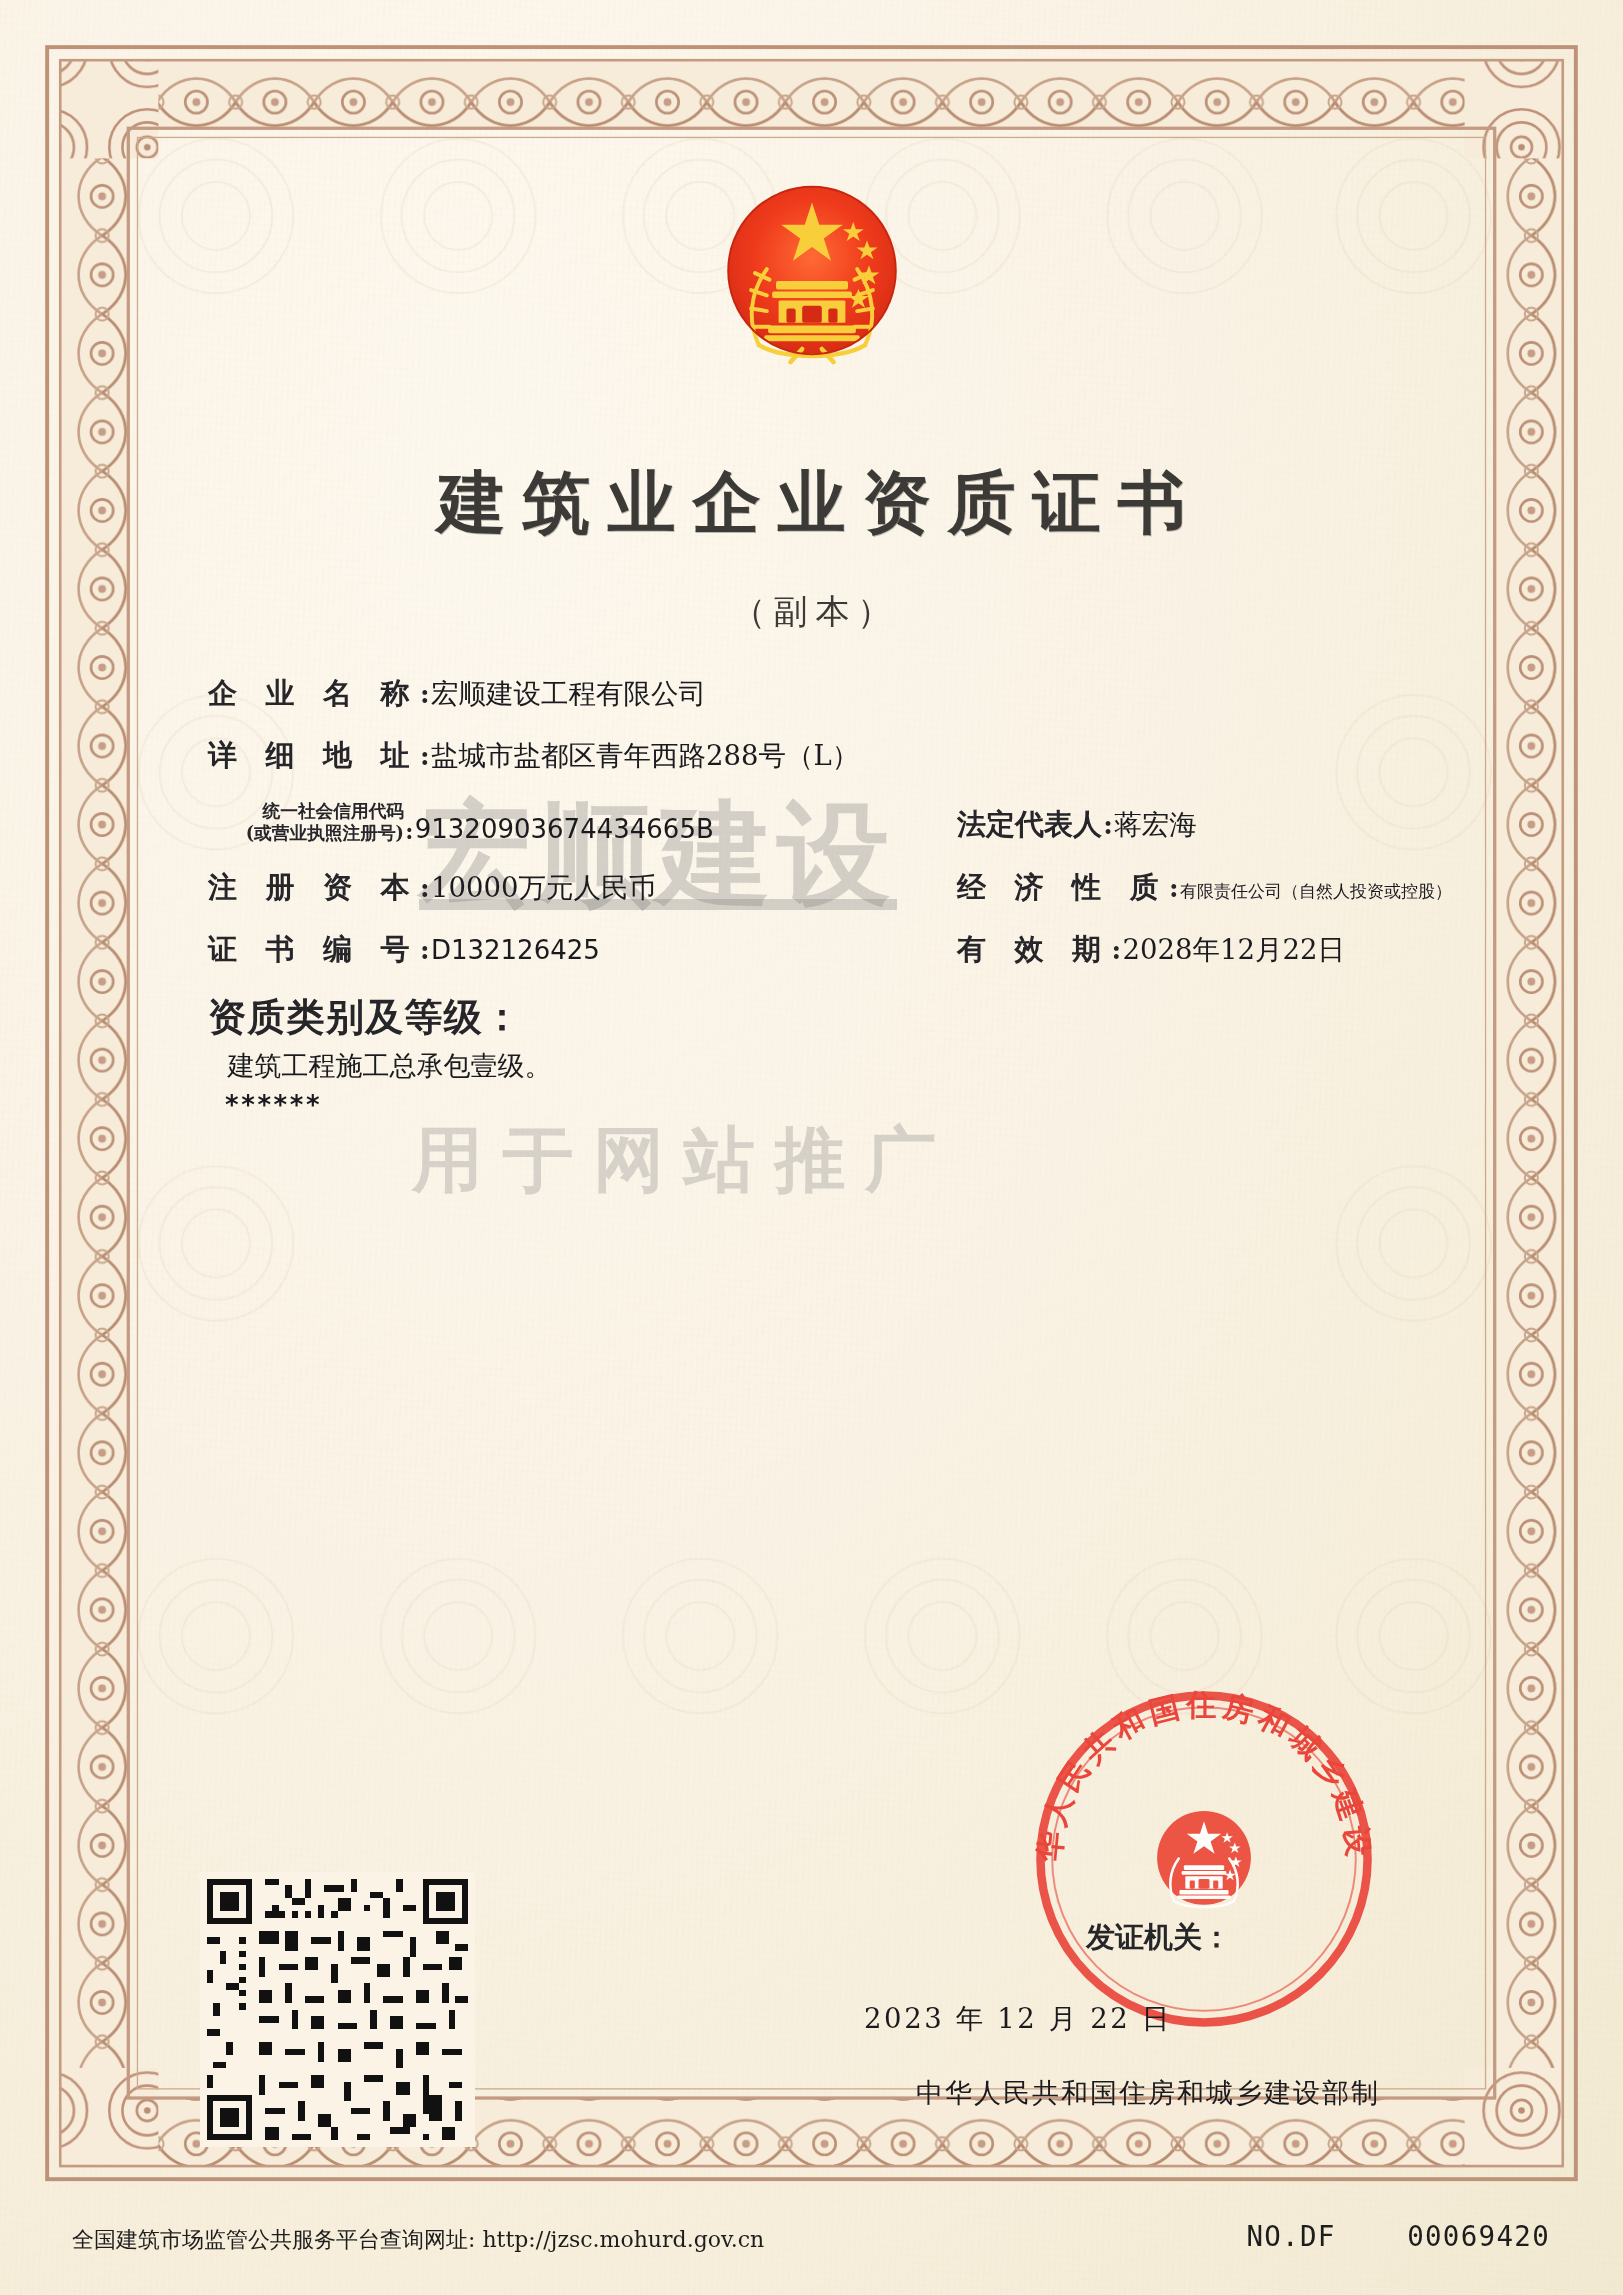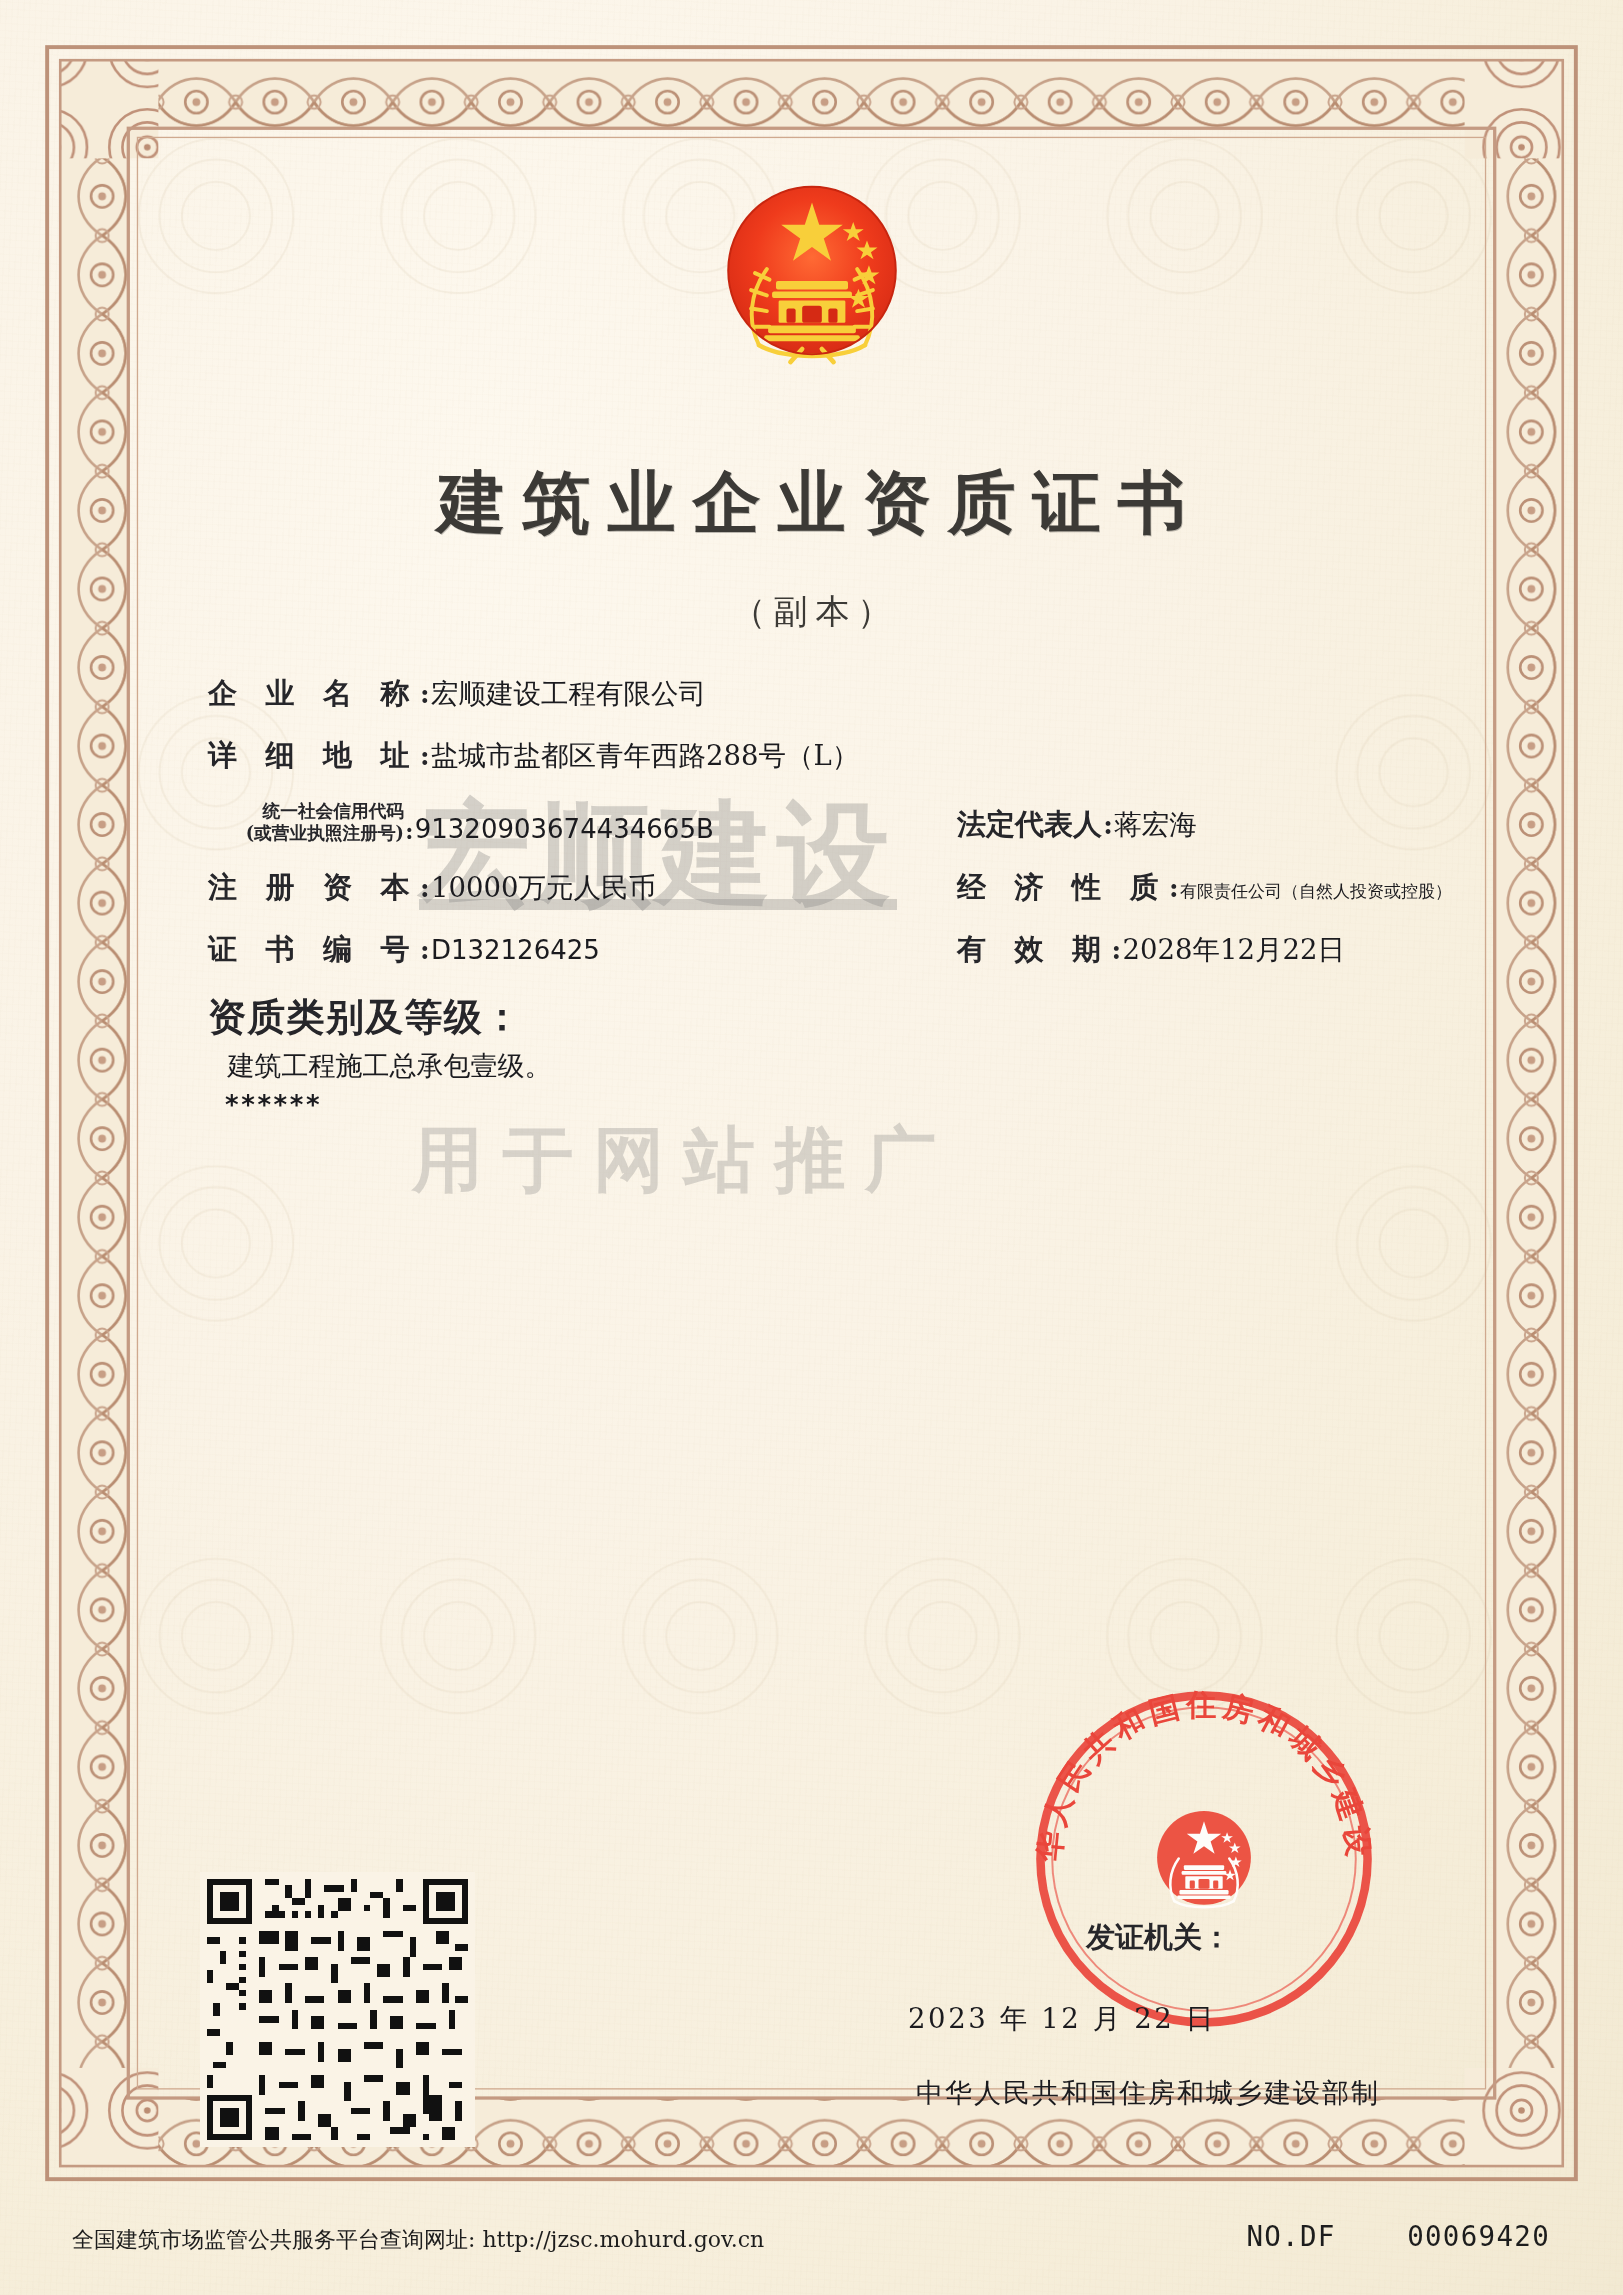--- a/index.html
+++ b/index.html
@@ -218,21 +218,20 @@
     white-space: nowrap;
     text-align: center;
   }
   #issue-date-line {
     margin-top: 43px;
     font-family: "DejaVu Serif", "Liberation Serif", serif;
     font-size: 27.5px;
     color: #1b1b1f;
     white-space: nowrap;
     letter-spacing: 2.6px;
-    margin-left: 44px;
   }
   #ministry-line {
     position: absolute;
     left: 916px;
     top: 2075px;
     font-family: "DejaVu Serif", "Liberation Serif", serif;
     font-size: 27px;
     color: #1b1b1f;
     letter-spacing: 2px;
     white-space: nowrap;

